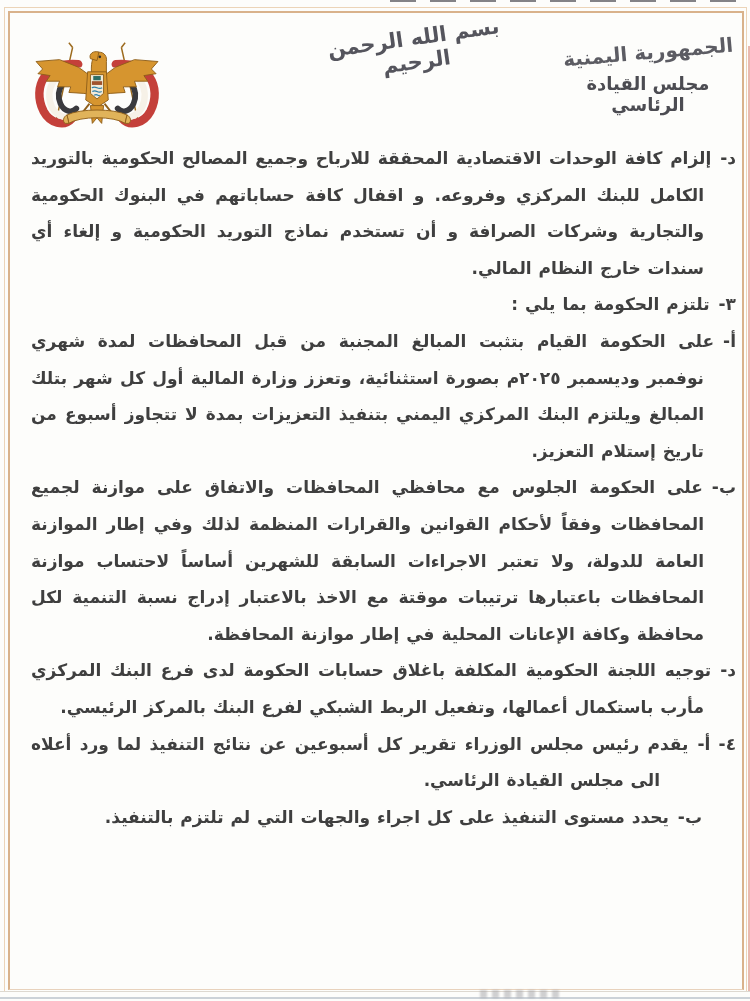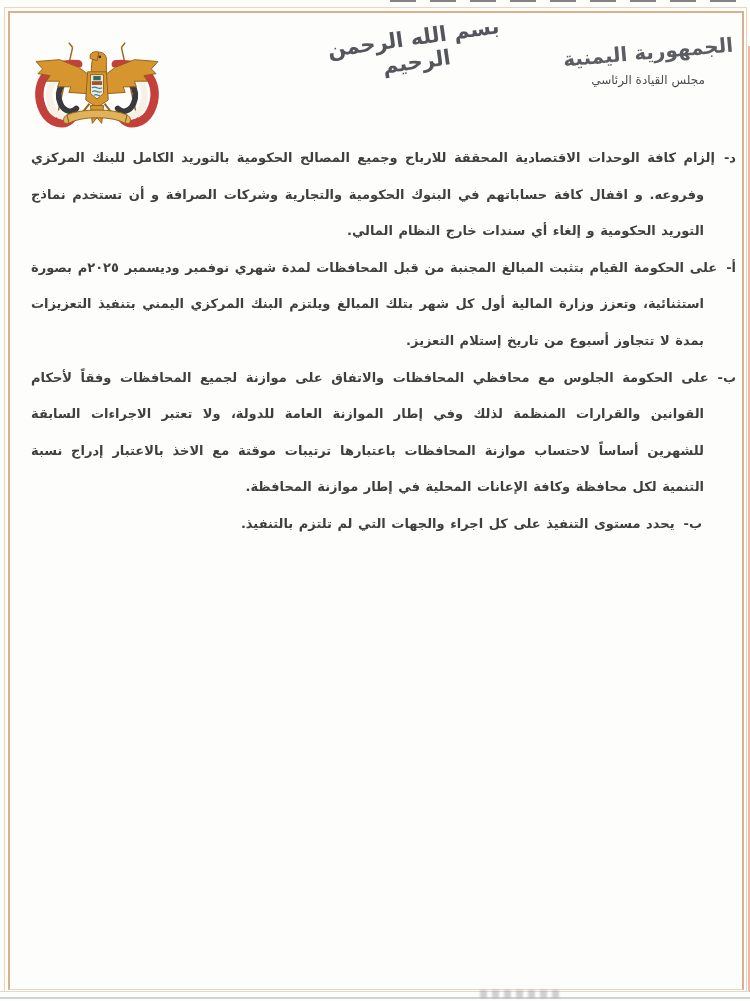--- a/index.html
+++ b/index.html
@@ -26,26 +26,26 @@
     background:repeating-linear-gradient(90deg,#9a9aa0 0 7px,transparent 7px 12px);
     filter:blur(1px);}
   
   .emblem{position:absolute;left:22px;top:30px;width:150px;height:108px;}
   .bismillah{position:absolute;left:305px;top:26px;width:220px;text-align:center;
     transform:rotate(-8deg);font-size:21px;font-weight:bold;color:#55555d;
     letter-spacing:-1px;}
   .hdr-right{position:absolute;right:12px;top:40px;width:180px;text-align:center;}
   .country{display:block;font-size:20px;font-weight:bold;color:#5c5c63;
     transform:rotate(-5deg);letter-spacing:-1px;}
-  .council{display:block;margin-top:9px;font-size:12px;font-weight:normal;color:#4c4c52;}
+  .council{display:block;margin-top:9px;font-size:18px;font-weight:bold;color:#4c4c52;}
   
   .doc-body{position:absolute;top:140px;left:31px;right:14px;}
   .item{
     direction:rtl;text-align:justify;
-    font-size:13px;font-weight:bold;line-height:36.6px;color:#3f3f3f;
+    font-size:17px;font-weight:bold;line-height:36.6px;color:#3f3f3f;
     padding-right:32px;text-indent:-32px;margin:0;
     word-spacing:1px;
   }
   .item .marker{margin-left:9px;}
   .item.deep{padding-right:76px;text-indent:-76px;}
   .item.lvl2{margin-right:34px;padding-right:76px;text-indent:-76px;}
 </style>
 </head>
 <body>
 
@@ -115,23 +115,26 @@
 <div class="hdr-right">
   <span class="country">الجمهورية اليمنية</span>
   <span class="council">مجلس القيادة الرئاسي</span>
 </div>
 
 <div class="doc-body">
 
   <p class="item"><span class="marker">د-</span><span>إلزام كافة الوحدات الاقتصادية المحققة للارباح وجميع المصالح الحكومية بالتوريد الكامل للبنك المركزي وفروعه. و اقفال كافة حساباتهم في البنوك الحكومية والتجارية وشركات الصرافة و أن تستخدم نماذج التوريد الحكومية و إلغاء أي سندات خارج النظام المالي.</span></p>
 
 
+  <p class="item"><span class="marker">٣-</span><span>تلتزم الحكومة بما يلي :</span></p>
 
   <p class="item"><span class="marker">أ-</span><span>على الحكومة القيام بتثبت المبالغ المجنبة من قبل المحافظات لمدة شهري نوفمبر وديسمبر ٢٠٢٥م بصورة استثنائية، وتعزز وزارة المالية أول كل شهر بتلك المبالغ ويلتزم البنك المركزي اليمني بتنفيذ التعزيزات بمدة لا تتجاوز أسبوع من تاريخ إستلام التعزيز.</span></p>
 
   <p class="item"><span class="marker">ب-</span><span>على الحكومة الجلوس مع محافظي المحافظات والاتفاق على موازنة لجميع المحافظات وفقاً لأحكام القوانين والقرارات المنظمة لذلك وفي إطار الموازنة العامة للدولة، ولا تعتبر الاجراءات السابقة للشهرين أساساً لاحتساب موازنة المحافظات باعتبارها ترتيبات موقتة مع الاخذ بالاعتبار إدراج نسبة التنمية لكل محافظة وكافة الإعانات المحلية في إطار موازنة المحافظة.</span></p>
 
 
+  <p class="item"><span class="marker">د-</span><span>توجيه اللجنة الحكومية المكلفة باغلاق حسابات الحكومة لدى فرع البنك المركزي مأرب باستكمال أعمالها، وتفعيل الربط الشبكي لفرع البنك بالمركز الرئيسي.</span></p>
 
+  <p class="item deep"><span class="marker">٤- أ-</span><span>يقدم رئيس مجلس الوزراء تقرير كل أسبوعين عن نتائج التنفيذ لما ورد أعلاه الى مجلس القيادة الرئاسي.</span></p>
 
   <p class="item lvl2"><span class="marker">ب-</span><span>يحدد مستوى التنفيذ على كل اجراء والجهات التي لم تلتزم بالتنفيذ.</span></p>
 
 </div>
 
 </body></html>

